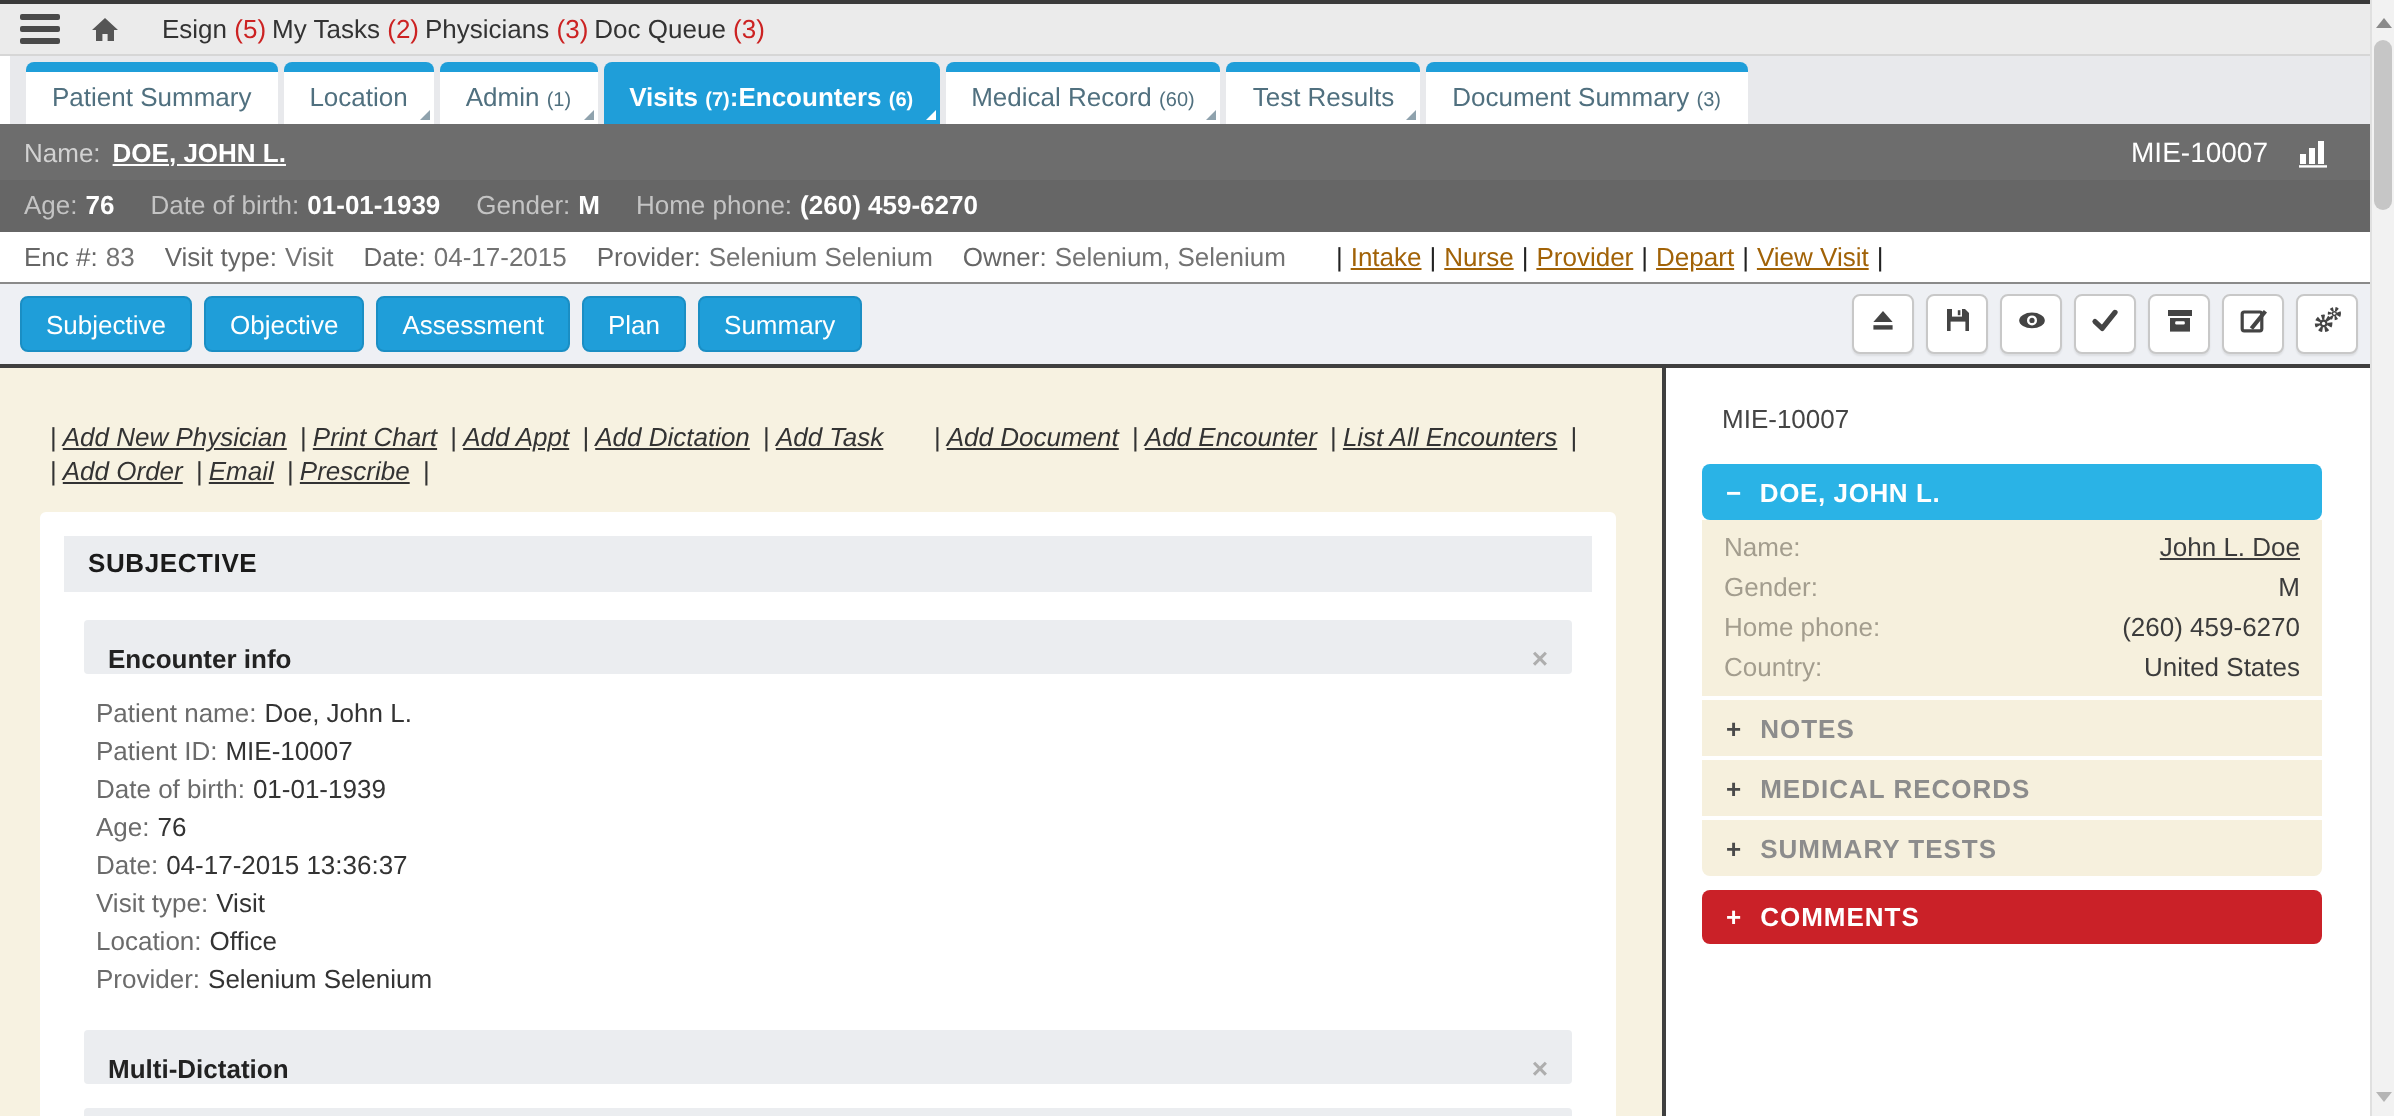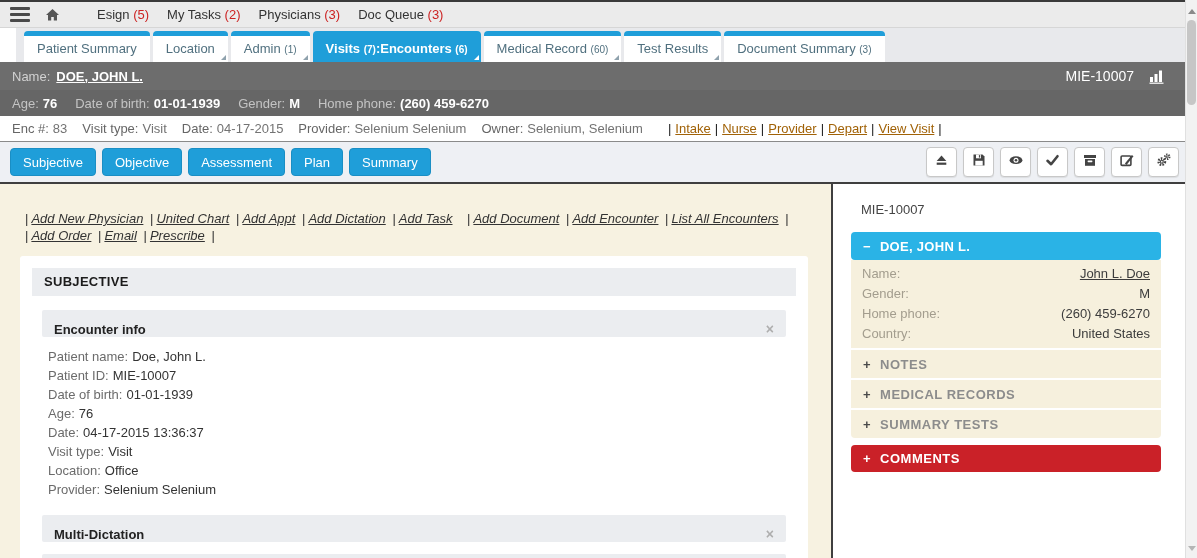--- a/index.html
+++ b/index.html
@@ -6,31 +6,31 @@
   body { font-family:"Liberation Sans", sans-serif; background:#fff; }
   .page { position:relative; width:1197px; height:558px; overflow:hidden; background:#fff; }
 
   
   .topbar { position:absolute; top:0; left:0; right:0; height:28px; background:#ebebeb;
             border-top:2px solid #3a3a3a; border-bottom:1px solid #d6d6d6;
             display:flex; align-items:center; justify-content:space-between; padding:0 24px 0 10px; }
   .tb-left, .tb-right { display:flex; align-items:center; gap:10px; }
   .hamburger { display:inline-flex; flex-direction:column; gap:3px; cursor:pointer; margin-right:4px; }
   .hamburger i { width:20px; height:3px; background:#4a4a4a; border-radius:1px; }
-  .tb-nav { display:flex; align-items:center; gap:18px; margin-left:26px; }
+  .tb-nav { display:flex; align-items:center; gap:3px; margin-left:10px; }
   .tb-nav a { font-size:13px; color:#333; text-decoration:none; cursor:pointer; }
   .tb-nav .cnt { color:#cc2222; }
   .uname { font-size:13px; color:#333; }
   .urole { font-size:13px; color:#333; font-style:italic; }
   .help { width:17px; height:17px; border-radius:50%; background:#f28c28; color:#fff; font-size:12px;
           font-weight:bold; display:inline-flex; align-items:center; justify-content:center; cursor:pointer; }
   .icon16 { display:inline-flex; align-items:center; justify-content:center; }
 
   
-  .tabbar { position:absolute; top:28px; left:16px; right:12px; height:34px; background:#e8e9ec;
+  .tabbar { position:absolute; top:28px; left:5px; right:12px; height:34px; background:#e8e9ec;
             display:flex; align-items:center; gap:3px; padding:3px 0 0 8px; }
   .tab { position:relative; height:31px; background:#fff; border-top:5px solid #1f9ed9;
          border-radius:4px 4px 0 0; padding:0 13px; line-height:25px; font-size:13px; color:#50707f;
          cursor:pointer; white-space:nowrap; }
   .tab .c { font-size:10px; }
   .tab .c:empty { display:none; }
   .tab.active { background:#1f9ed9; color:#fff; font-weight:bold; }
   .corner { position:absolute; right:2px; bottom:2px; width:0; height:0;
             border-left:5px solid transparent; border-bottom:5px solid #8fa2ad; }
   .tab.active .corner { border-bottom-color:#fff; }
@@ -282,21 +282,21 @@
     </div>
   </div>
 
   <div class="main">
 
     <div class="content">
       <div class="quick-links">
         <div class="ql-row">
           <span class="g1">
             <span class="sep">|</span><a>Add New Physician</a>
-            <span class="sep">|</span><a>United Chart</a>
+            <span class="sep">|</span><a>Print Chart</a>
             <span class="sep">|</span><a>Add Appt</a>
             <span class="sep">|</span><a>Add Dictation</a>
             <span class="sep">|</span><a>Add Task</a>
           </span>
           <span class="g2">
             <span class="sep">|</span><a>Add Document</a>
             <span class="sep">|</span><a>Add Encounter</a>
             <span class="sep">|</span><a>List All Encounters</a>
             <span class="sep">|</span>
           </span>

